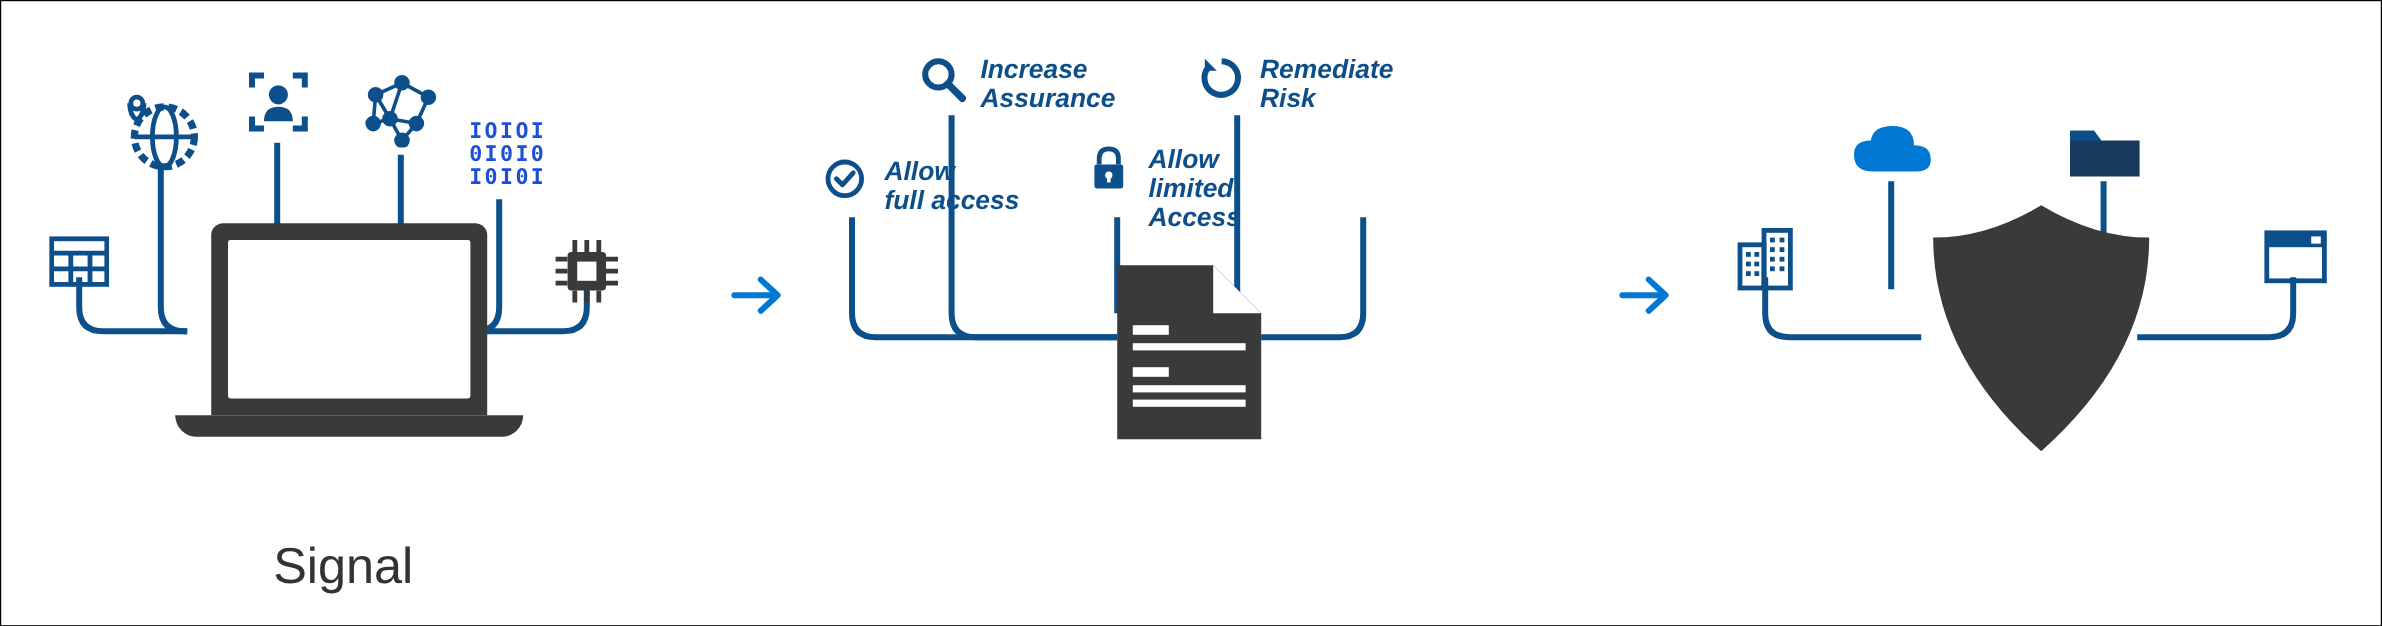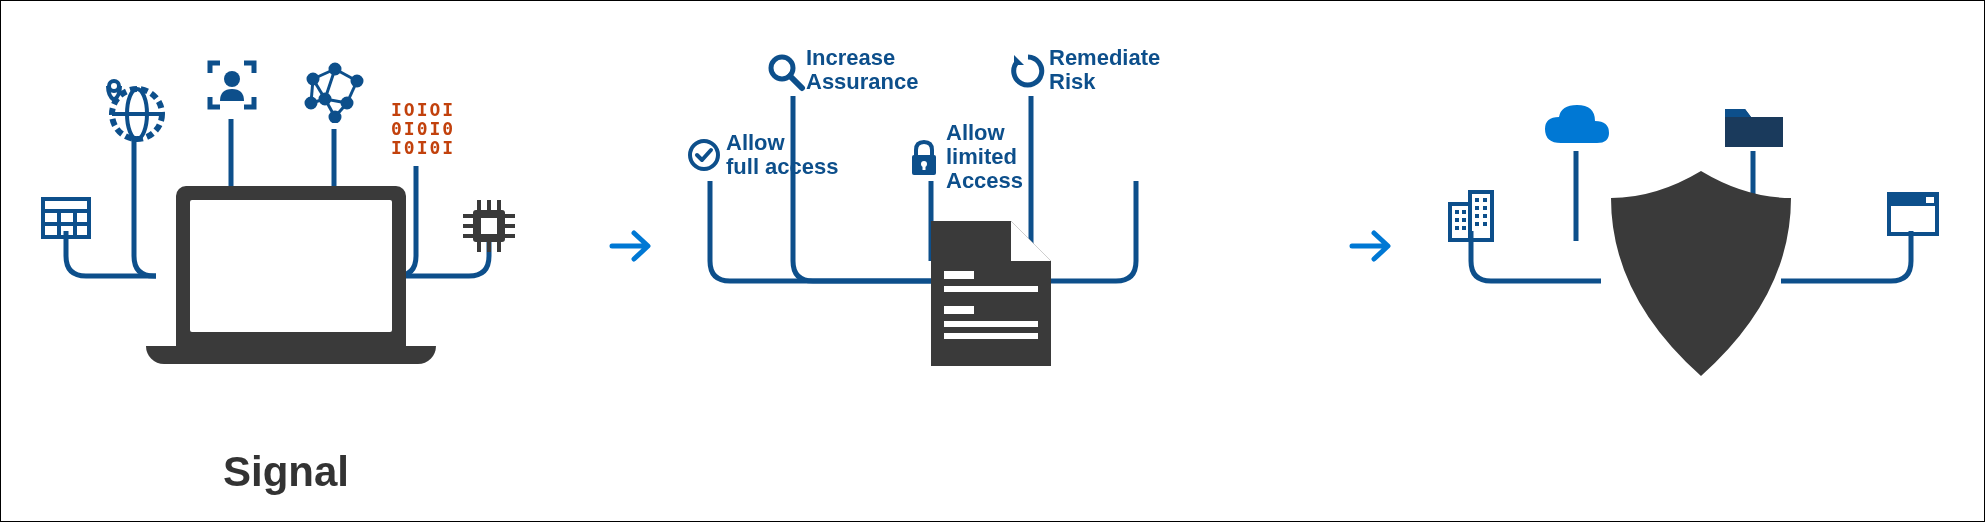--- a/index.html
+++ b/index.html
@@ -17,21 +17,21 @@
     top: 0;
     height: 100%;
   }
   .stage-title {
     position: absolute;
     bottom: 25px;
     width: 100%;
     text-align: center;
     font-size: 42px;
     color: #333;
-    font-weight: 700;
+    font-weight: 400;
   }
   
   #signal { left: 0; width: 570px; }
   #decision { left: 680px; width: 620px; }
   #enforcement { left: 1410px; width: 560px; }
 
   
   .flow-arrow {
     position: absolute;
     top: 220px;
@@ -67,21 +67,21 @@
   .sig-icon { position:absolute; color:#0d4f8b; }
   .sig-icon svg { display:block; }
   .connector { position:absolute; stroke:#0d4f8b; stroke-width:5; fill:none; }
 
   
   .doc {
     position: absolute;
     left: 245px; top: 215px;
     width: 130px; height: 155px;
   }
-  .dec-item { position:absolute; display:flex; align-items:center; gap:4px; }
+  .dec-item { position:absolute; display:flex; gap:15px;font-style:italic; }
   .dec-item .ico { width:36px; height:36px; flex-shrink:0; }
   .dec-item .lbl { font-size:22px; color:#0d4f8b; font-weight:600; line-height:1.1; }
 
   
   .shield {
     position:absolute; left:195px; top:165px;
     width:190px; height:215px;
   }
   .enf-icon { position:absolute; }
 
@@ -158,21 +158,21 @@
           <circle cx="32" cy="8" r="5"></circle>
           <circle cx="54" cy="20" r="5"></circle>
         <circle cx="22" cy="38" r="5"></circle>
           <circle cx="44" cy="42" r="5"></circle>
           <circle cx="32" cy="56" r="5"></circle>
         <circle cx="8" cy="42" r="5"></circle>
       </g>
     </svg>
   </div>
 
-  <div class="sig-icon" style="left:390px; top:100px; font-family:monospace; font-size:18px; font-weight:bold; color:#c2410c; white-space:pre; line-height:1.05; letter-spacing:2px;">IOIOI
+  <div class="sig-icon" style="left:390px; top:100px; font-family:monospace; font-size:18px; font-weight:bold; color:#1d4ed8; white-space:pre; line-height:1.05; letter-spacing:2px;">IOIOI
 0I0I0
 I0I0I</div>
 
   <div class="sig-icon" style="left:458px; top:195px;">
     <svg width="60" height="60" viewBox="0 0 60 60">
       <rect x="14" y="14" width="32" height="32" rx="3" fill="#3a3a3a"></rect>
       <rect x="22" y="22" width="16" height="16" fill="#fff"></rect>
       <g stroke="#3a3a3a" stroke-width="4">
         <line x1="20" y1="4" x2="20" y2="14"></line>
           <line x1="30" y1="4" x2="30" y2="14"></line>
@@ -250,21 +250,21 @@
           <rect x="6" y="16" width="24" height="20" rx="2" fill="#0d4f8b"></rect>
           <circle cx="18" cy="25" r="3" fill="#fff"></circle>
           <rect x="16.5" y="25" width="3" height="6" fill="#fff"></rect>
         </svg>
     </span>
     <span class="lbl" style="white-space:pre;">Allow
 limited
 Access</span>
   </div>
 
-  <div class="dec-item" style="left:328px; top:45px;">
+  <div class="dec-item" style="left:318px; top:45px;">
     <span class="ico">
       <svg width="38" height="38" viewBox="0 0 38 38">
           <path d="M8 10 A14 14 0 1 0 19 5" fill="none" stroke="#0d4f8b" stroke-width="5"></path>
           <path d="M5 3 L5 13 L15 13 Z" fill="#0d4f8b"></path>
         </svg>
     </span>
     <span class="lbl" style="white-space:pre;">Remediate
 Risk</span>
   </div>
 

